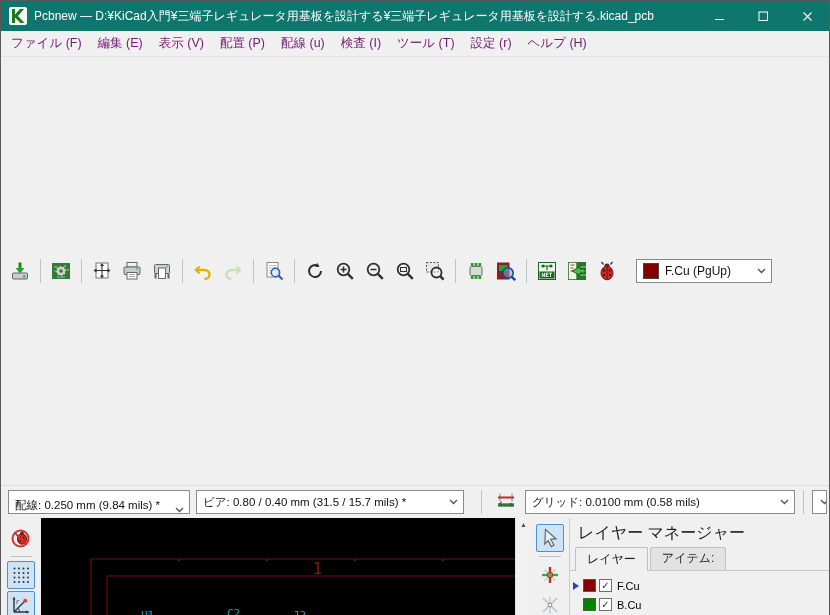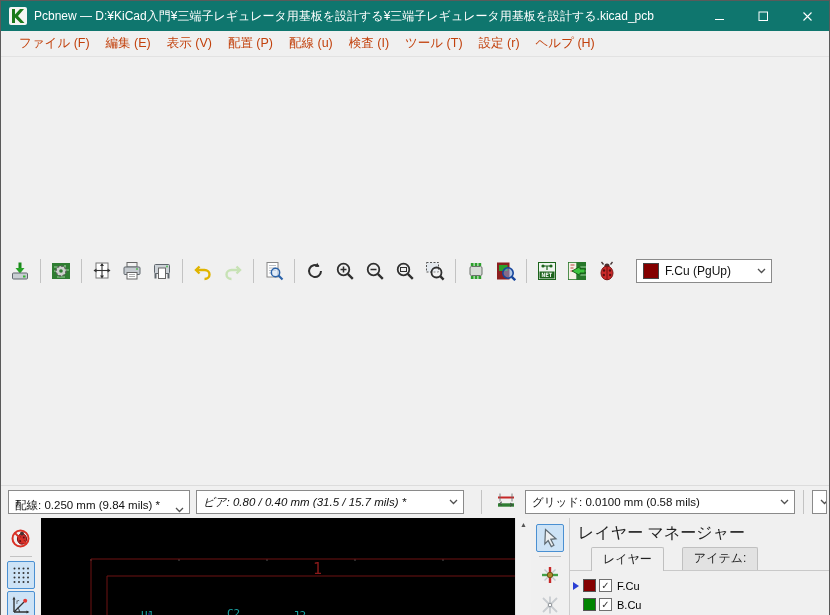--- a/index.html
+++ b/index.html
@@ -5,56 +5,56 @@
   html,body{margin:0;padding:0;}
   body{width:830px;height:615px;font-family:"Liberation Sans",sans-serif;background:#f0f0f0;overflow:hidden;}
   .win{width:830px;height:615px;box-sizing:border-box;border:1px solid #5a5a5a;display:flex;flex-direction:column;}
   
   .titlebar{height:30px;background:#0f766e;display:flex;align-items:center;color:#fff;flex:0 0 30px;}
   .appicon{width:18px;height:18px;margin:0 7px 0 8px;flex:0 0 18px;}
   .title{font-size:12px;flex:1;white-space:nowrap;overflow:hidden;}
   .wbtns{display:flex;height:100%;}
   .wbtn{width:44px;height:100%;display:flex;align-items:center;justify-content:center;}
   
-  .menubar{height:25px;background:#f0f0f0;display:flex;align-items:center;font-size:12.5px;color:#c2410c;flex:0 0 25px;padding-left:10px;}
+  .menubar{height:25px;background:#f0f0f0;display:flex;align-items:center;font-size:12.5px;color:#701a75;flex:0 0 25px;padding-left:2px;}
   .menu-item{padding:3px 8px;white-space:nowrap;}
   
   .toolbar{height:33px;background:#f0f0f0;display:flex;align-items:center;padding-left:4px;box-sizing:border-box;flex:0 0 33px;}
   .toolbar.main{border-top:1px solid #e2e2e2;}
   .toolbar.aux{border-top:1px solid #dcdcdc;}
   .tbtn{width:28px;height:28px;display:flex;align-items:center;justify-content:center;border:1px solid transparent;border-radius:2px;box-sizing:border-box;margin:0 1px;flex:0 0 28px;}
   .tbtn.pressed{background:#cde3f6;border-color:#4a90d2;}
   .ticon{width:20px;height:20px;display:block;}
   .ticon svg{display:block;}
   .tsep{width:1px;height:24px;background:#c3c3c3;margin:0 5px;flex:0 0 1px;}
   .combo{height:24px;background:#fff;border:1px solid #8a8a8a;display:flex;align-items:center;font-size:11.5px;color:#111;padding:0 5px 0 6px;box-sizing:border-box;margin:0 3px;white-space:nowrap;overflow:hidden;}
   .combo .chev{margin-left:auto;padding-left:5px;display:flex;}
   .combo .swatch{width:14px;height:14px;border:1px solid #444;margin-right:6px;flex:0 0 14px;}
   .layer-combo{width:136px;margin-left:14px;font-size:12px;align-items:center;}
   .track-combo{width:182px;align-items:flex-end;}
-  .via-combo{width:268px;font-style:italic;}
+  .via-combo{width:268px;}
   .grid-combo{width:270px;margin-left:4px;}
   .partial-combo{width:15px;padding:0 2px;margin-right:0;}
   
   .main{display:flex;height:429px;flex:0 0 429px;background:#f0f0f0;}
   .ltb{width:40px;flex:0 0 40px;display:flex;flex-direction:column;align-items:center;padding-top:5px;box-sizing:border-box;}
   .ltb .tbtn,.rtb .tbtn{margin:1px 0;flex:0 0 28px;}
   .vsep-h{width:22px;height:1px;background:#c3c3c3;margin:3px 0;flex:0 0 1px;}
   .canvas-col{width:474px;flex:0 0 474px;display:flex;flex-direction:column;}
   .canvas{width:474px;height:414px;background:#000;flex:0 0 414px;}
   .vscroll-col{width:16px;flex:0 0 16px;display:flex;flex-direction:column;}
   .vscroll{width:16px;height:414px;background:#f1f1f1;position:relative;border-left:1px solid #e4e4e4;box-sizing:border-box;flex:0 0 414px;}
   .varrow{position:absolute;left:0;width:15px;height:14px;text-align:center;font-size:7px;line-height:14px;color:#555;}
   .varrow.up{top:0;}
   .rtb{width:38px;flex:0 0 38px;display:flex;flex-direction:column;align-items:center;padding-top:5px;box-sizing:border-box;background:#f0f0f0;}
   
   .panel{flex:1;background:#f0f0f0;border-left:1px solid #cdcdcd;box-sizing:border-box;overflow:hidden;}
   .panel-title{font-size:16px;color:#222;padding:5px 8px 4px;}
   .tabs{display:flex;padding-left:5px;border-bottom:1px solid #c9c9c9;height:22px;align-items:flex-end;}
-  .tab{font-size:12px;padding:2px 11px 3px;border:1px solid #c0c0c0;border-bottom:none;background:#e2e2e2;margin-right:2px;border-radius:2px 2px 0 0;color:#222;margin-left:16px;}
+  .tab{font-size:12px;padding:2px 11px 3px;border:1px solid #c0c0c0;border-bottom:none;background:#e2e2e2;margin-right:2px;border-radius:2px 2px 0 0;color:#222;}
   .tab.active{background:#f0f0f0;position:relative;top:1px;padding-top:3px;}
   .layer-list{padding:5px 0 0 3px;}
   .lrow{display:flex;align-items:center;height:19.2px;}
   .arrow-slot{width:10px;flex:0 0 10px;display:flex;align-items:center;}
   .larrow{width:0;height:0;border-left:6px solid #2b3fd4;border-top:4px solid transparent;border-bottom:4px solid transparent;}
   .lrow .swatch{width:13px;height:13px;border:1px solid #555;margin-right:3px;box-sizing:border-box;flex:0 0 13px;}
   .lrow .cb{width:13px;height:13px;background:#fff;border:1px solid #707070;margin-right:5px;box-sizing:border-box;font-size:10px;line-height:11px;text-align:center;color:#333;flex:0 0 13px;}
   .lrow .lname{font-size:11px;color:#000000;}
   svg text{font-family:"DejaVu Sans Mono","Liberation Mono",monospace;}
 </style>

